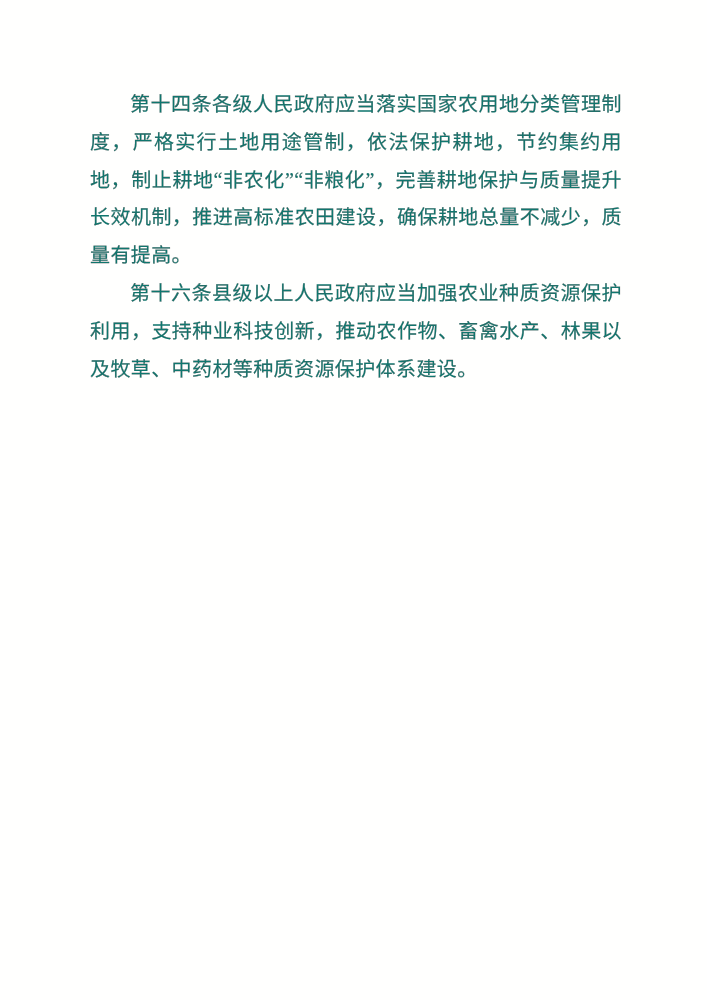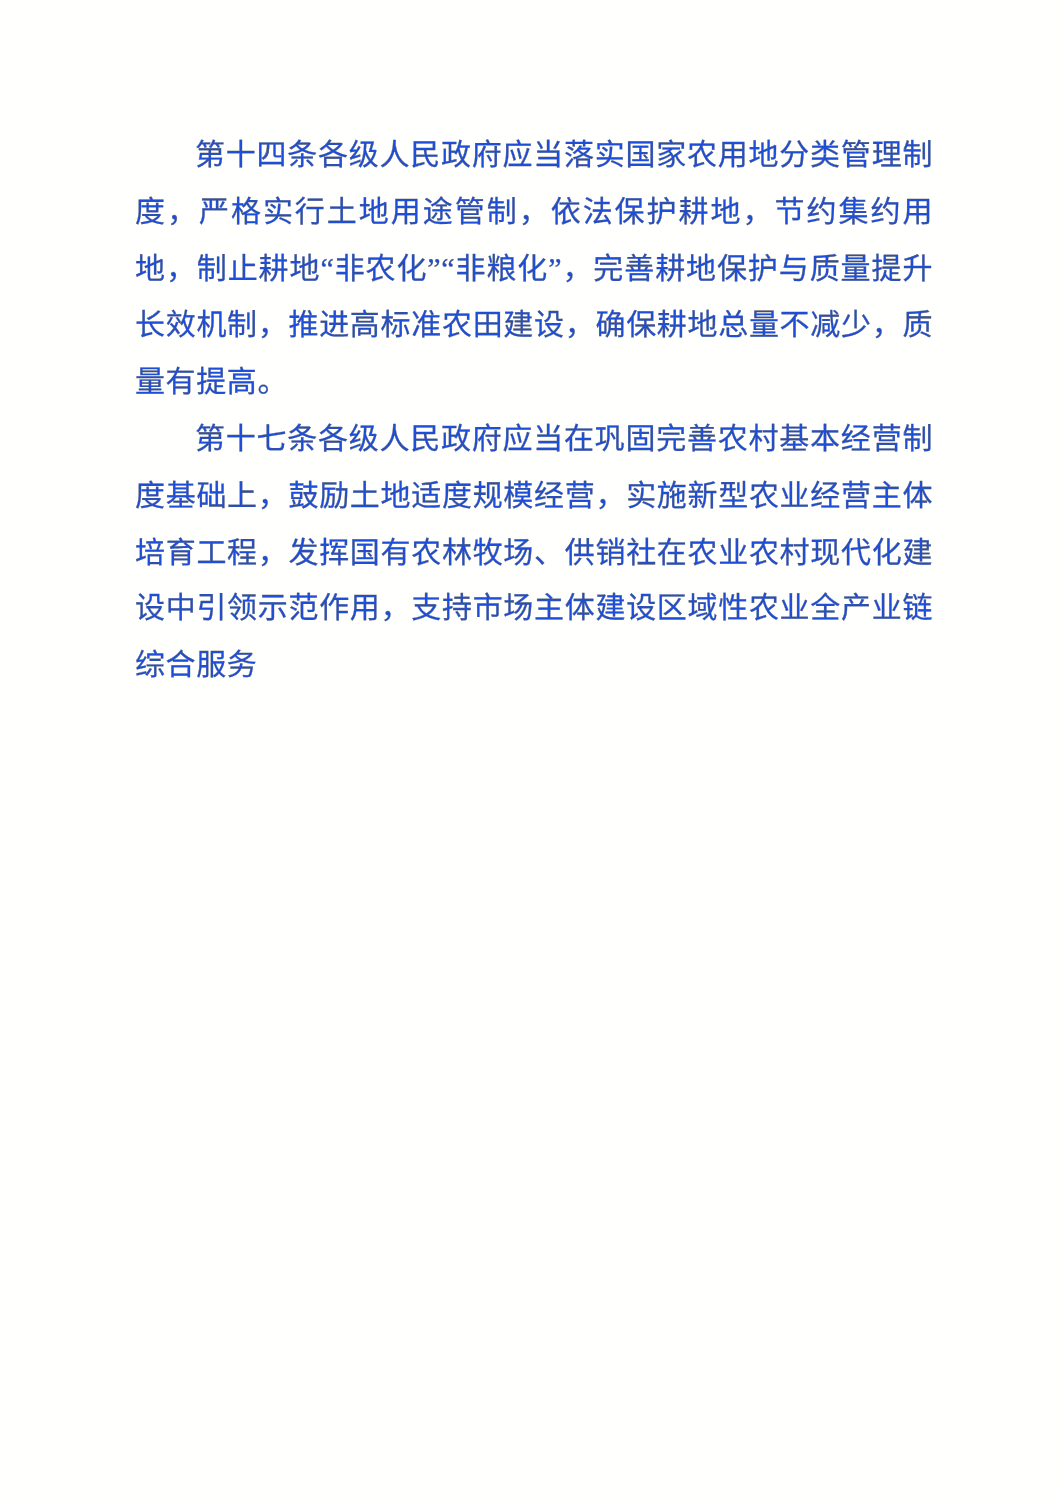--- a/index.html
+++ b/index.html
@@ -13,35 +13,35 @@
     height: 1000px;
     background: #fffffe;
     overflow: hidden;
     font-family: "Liberation Serif", "DejaVu Serif", serif;
   }
   .text-block {
     position: absolute;
     left: 90px;
     top: 86px;
     width: 532px;
-    color: #1d4ed8;
+    color: #0f766e;
   }
   .text-block p {
     margin: 0;
     padding: 0;
     font-size: 20px;
     line-height: 37.8px;
     letter-spacing: 0.4px;
     text-align: justify;
     text-indent: 2em;
     font-weight: 400;
     -webkit-text-stroke: 0.2px #5a5a5a;
   }
 </style>
 </head>
 <body>
 
 <div class="page">
   <div class="text-block">
     <p>第十四条各级人民政府应当落实国家农用地分类管理制度，严格实行土地用途管制，依法保护耕地，节约集约用地，制止耕地“非农化”“非粮化”，完善耕地保护与质量提升长效机制，推进高标准农田建设，确保耕地总量不减少，质量有提高。</p>
-    <p>第十七条各级人民政府应当在巩固完善农村基本经营制度基础上，鼓励土地适度规模经营，实施新型农业经营主体培育工程，发挥国有农林牧场、供销社在农业农村现代化建设中引领示范作用，支持市场主体建设区域性农业全产业链综合服务</p>
+    <p>第十六条县级以上人民政府应当加强农业种质资源保护利用，支持种业科技创新，推动农作物、畜禽水产、林果以及牧草、中药材等种质资源保护体系建设。</p>
   </div>
 </div>
 
 </body></html>

